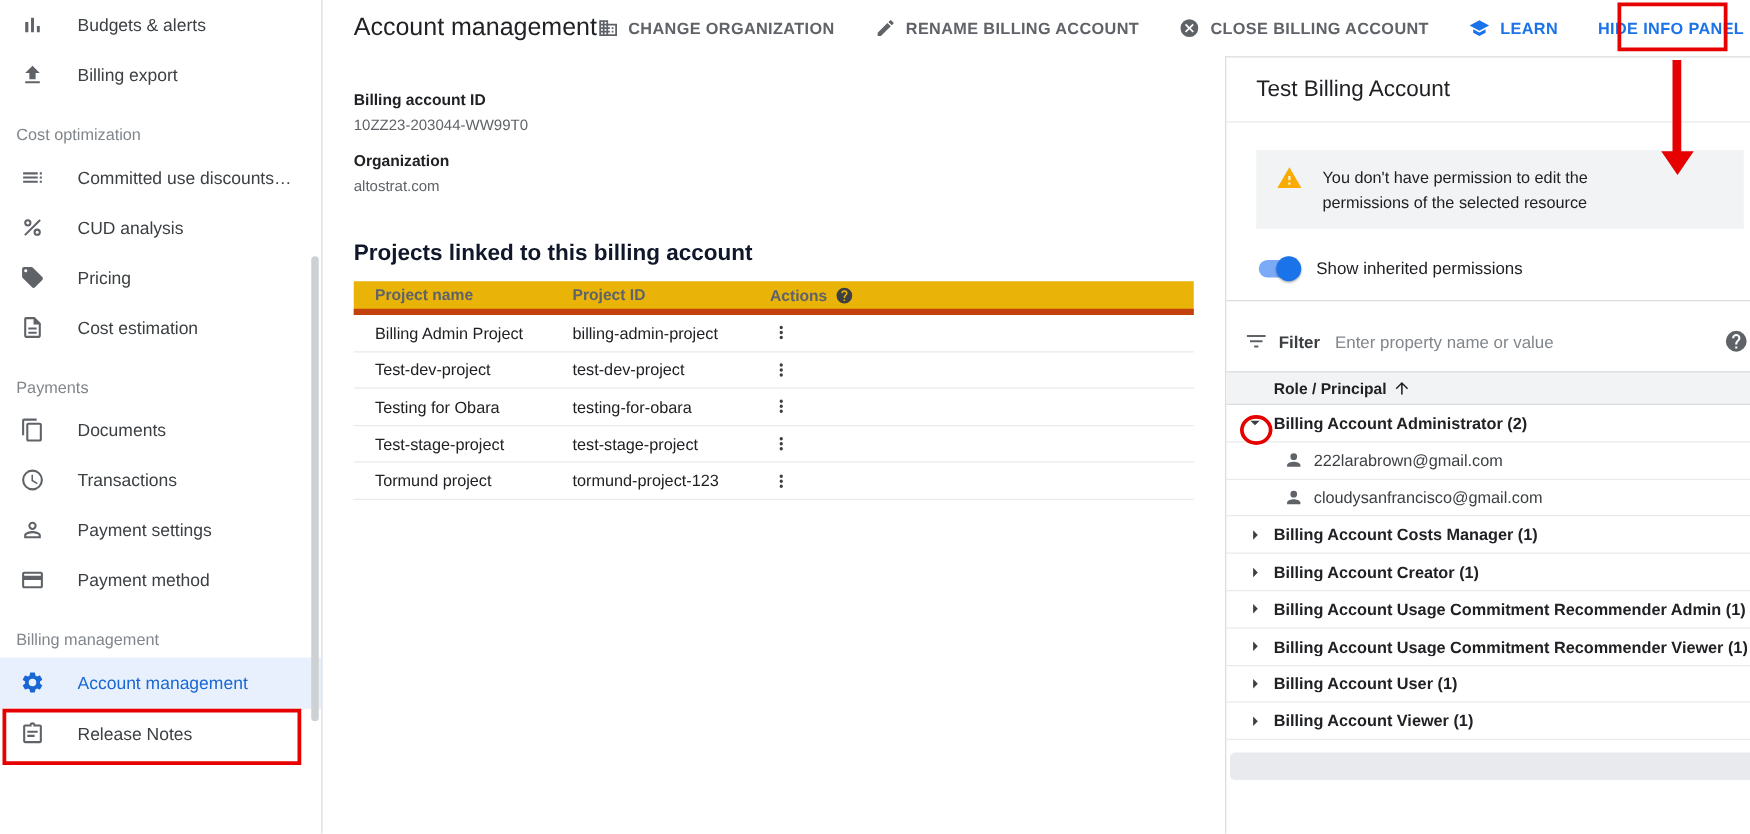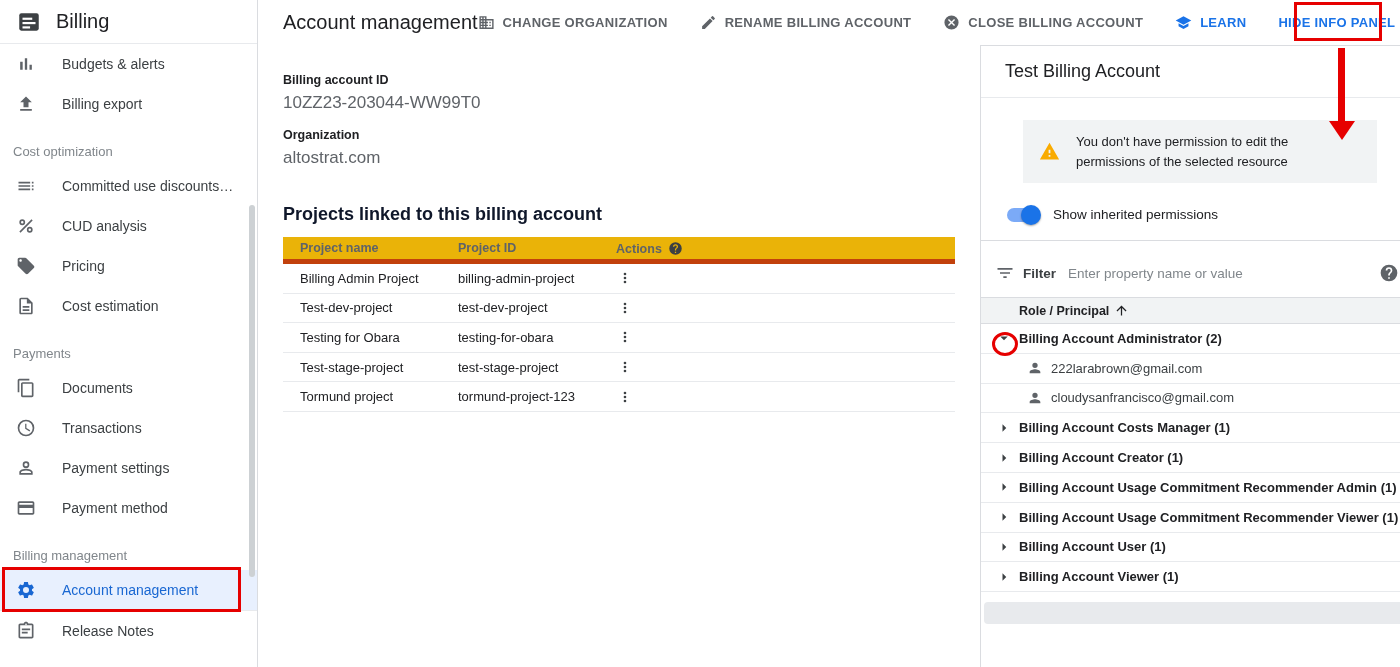--- a/index.html
+++ b/index.html
@@ -41,21 +41,21 @@
   .tb-btn .icon{width:17px;height:17px;color:#5f6368}
   .tb-btn.primary{color:#1a73e8}
   .tb-btn.primary .icon{color:#1a73e8}
 
   .content-row{display:flex;flex:1;min-height:0}
 
   
   .content{width:722px;min-width:722px;padding:28px 25px;background:#fff}
   .field{margin-bottom:15px}
   .f-label{font-size:12.5px;font-weight:700;color:#202124;margin-bottom:6px}
-  .f-value{font-size:17px;color:#5f6368}
+  .f-value{font-size:12px;color:#5f6368}
   .projects-heading{margin:36px 0 12px;font-size:18px;font-weight:700;color:#0f172a}
   .table{width:672px}
   .t-head{display:flex;align-items:center;height:27px;background:#eab308;
     border-bottom:5px solid #c2410c;font-size:12.5px;font-weight:700;color:#5f6368}
   .cell{padding-left:17px}
   .c-name{width:158px}
   .c-id{width:158px}
   .c-actions{flex:1;display:flex;align-items:flex-end;gap:6px}
   .t-row{display:flex;align-items:center;height:29.6px;
     border-bottom:1px solid #e8eaed;font-size:13px;color:#202124}
@@ -63,22 +63,22 @@
   .kebab{display:flex;align-items:center;justify-content:center;width:18px;height:20px;
     background:none;border:none;cursor:pointer;color:#3c4043}
   .kebab .icon{width:16px;height:16px;color:#3c4043}
 
   
   .info-panel{flex:1;border-left:1px solid #dadce0;border-top:1px solid #dadce0;
     background:#fff;display:flex;flex-direction:column;overflow:hidden}
   .ip-title-row{height:52px;display:flex;align-items:center;padding:0 24px;
     border-bottom:1px solid #e8eaed}
   .ip-title{font-size:18px;font-weight:400;color:#202124}
-  .warning-box{margin:22px 42px 0;background:#f1f3f4;display:flex;gap:16px;
-    align-items:center;padding:12px 16px;font-size:13px;line-height:1.5;color:#202124}
+  .warning-box{margin:22px 24px 0;background:#f1f3f4;display:flex;gap:16px;
+    padding:12px 16px;font-size:13px;line-height:1.5;color:#202124}
   .warning-box .icon{width:21px;height:21px;color:#f9ab00}
   .warning-text{max-width:260px}
   .toggle-row{margin:24px 24px 0 26px;display:flex;align-items:center;gap:14px;
     font-size:13.5px;color:#202124}
   .toggle{position:relative;width:32px;height:14px;border-radius:7px;
     background:#7baaf7;cursor:pointer;flex:none}
   .toggle .knob{position:absolute;right:-2px;top:-3px;width:20px;height:20px;
     border-radius:50%;background:#1a73e8;box-shadow:0 1px 2px rgba(0,0,0,.35)}
   .ip-divider{margin-top:18px;border-top:1px solid #dadce0}
   .filter-row{display:flex;align-items:center;gap:8px;padding:22px 20px 14px 14px}
@@ -112,31 +112,20 @@
   .anno-box-sidebar{top:567px;left:2px;width:239px;height:45px;border:3px solid #e60000}
   .anno-circle{top:332px;left:992px;width:26px;height:24px;border:3px solid #e60000;
     border-radius:50%}
 </style>
 </head>
 <body>
 
 <div class="app">
 
   <aside class="sidebar">
-    <div class="sb-header">
-      <span class="icon">
-        <svg viewBox="0 0 24 24">
-            <rect x="3" y="4" width="18" height="16" rx="2" fill="#3c4043"></rect>
-            <rect x="6" y="8" width="9" height="2" fill="#fff"></rect>
-            <rect x="6" y="12" width="12" height="2" fill="#fff"></rect>
-            <rect x="6" y="16" width="7" height="2" fill="#fff"></rect>
-          </svg>
-      </span>
-      <span class="sb-title">Billing</span>
-    </div>
     <nav id="sidebar-nav">
         <div class="nav-item">
           <span class="icon ">
             <svg viewBox="0 0 24 24" fill="currentColor">
               <path d="M5 9.2h3V19H5zM10.6 5h2.8v14h-2.8zM16.2 13H19v6h-2.8z"></path>
             </svg>
           </span>
           <span class="nav-label">Budgets &amp; alerts</span>
         </div>
         <div class="nav-item">

